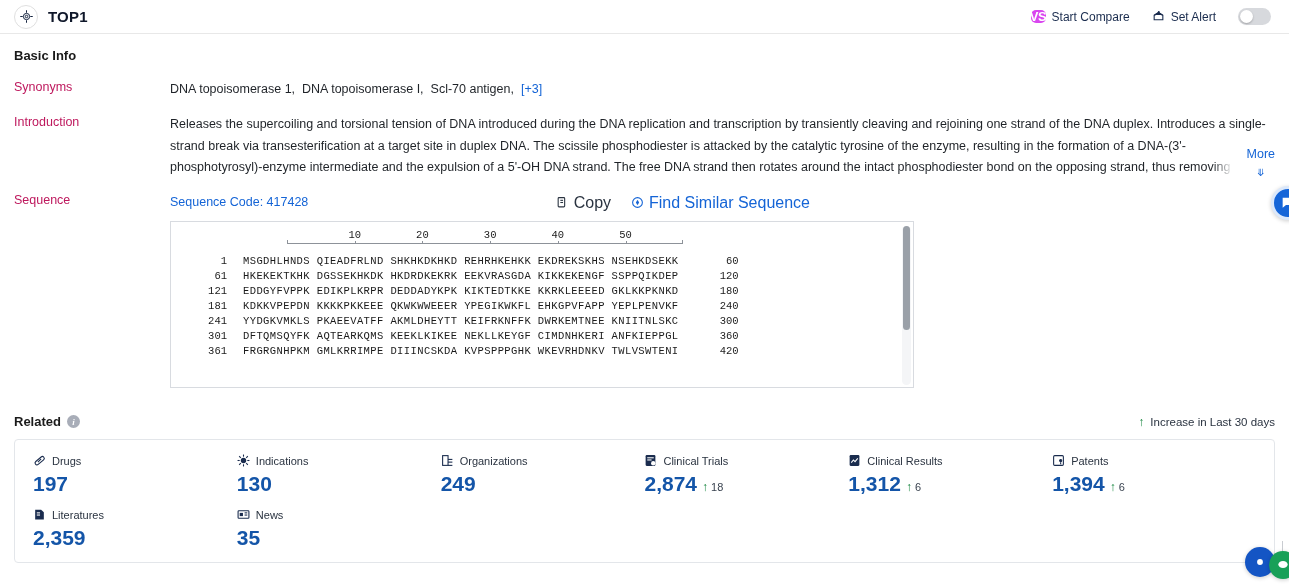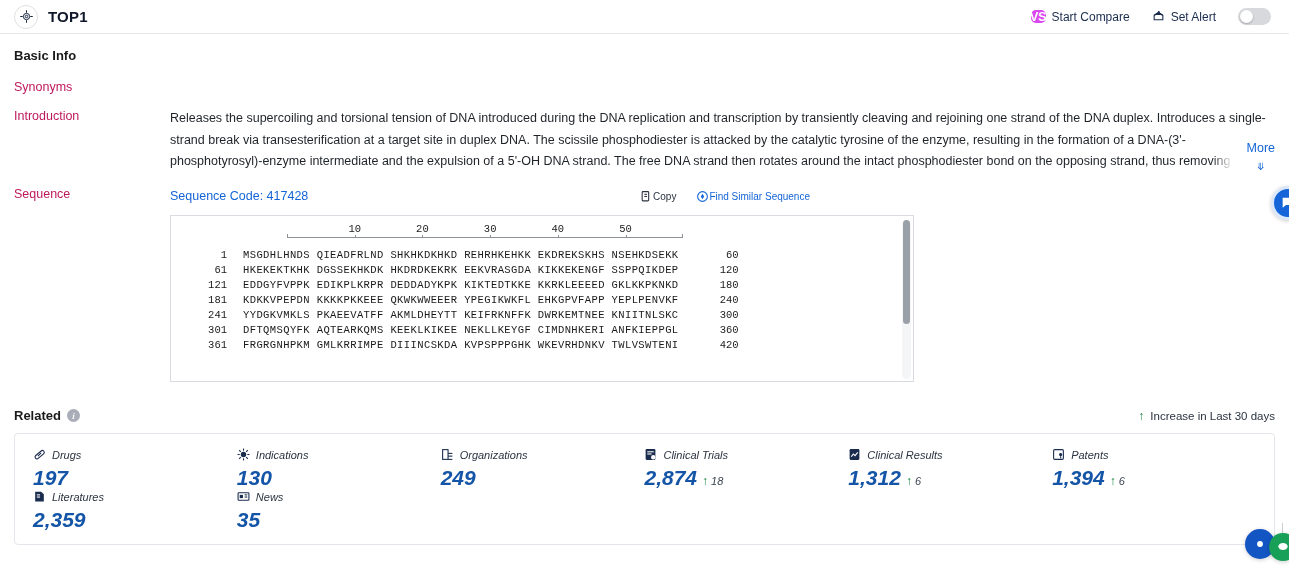--- a/index.html
+++ b/index.html
@@ -103,22 +103,22 @@
   .chev-dbl { font-size: 10px; line-height: 1; }
 
   
   .seq-head {
     display: flex; align-items: center;
     width: 640px;
   }
   .seq-code { font-size: 12.5px; color: #1464d6; cursor: pointer; }
   .seq-tools { margin-left: auto; display: flex; gap: 20px; align-items: center; }
   .seq-tool {
-    display: flex; align-items: center; 
-    font-size: 10px; cursor: pointer;
+    display: flex; align-items: center; gap: 5px;
+    font-size: 16px; cursor: pointer;
   }
   .seq-tool.copy { color: #2a3340; }
   .seq-tool.find { color: #1464d6; }
 
   .seq-box {
     margin-top: 8px;
     width: 744px; height: 167px;
     border: 1px solid #d8dbe0;
     background: #fff;
     position: relative;
@@ -189,21 +189,21 @@
   .related-card {
     margin-top: 10px;
     border: 1px solid #e3e6ea;
     border-radius: 4px;
     padding: 14px 18px 12px 18px;
     background: #fff;
   }
   .stat-grid {
     display: grid;
     grid-template-columns: repeat(6, 1fr);
-    font-style: italic;
+    row-gap: 12px;
   }
   .stat-label {
     display: flex; align-items: center; gap: 6px;
     font-size: 11px; color: #2a3340;
     margin-bottom: 5px;
   }
   .stat-value {
     font-size: 21px; font-weight: bold; color: #1455a8;
     display: flex; align-items: baseline; gap: 5px;
     cursor: pointer;
@@ -284,20 +284,26 @@
 </div>
 
 <div class="page">
 
   <div class="section-title">
     <span>Basic Info</span>
   </div>
 
   <div class="row">
     <div class="row-label">Synonyms</div>
+    <div class="row-value">
+      <span class="syn-item">DNA topoisomerase 1,</span>&nbsp;
+      <span class="syn-item">DNA topoisomerase I,</span>&nbsp;
+      <span class="syn-item">Scl-70 antigen,</span>&nbsp;
+      <span class="link-blue">[+3]</span>
+    </div>
   </div>
 
   <div class="row">
     <div class="row-label">Introduction</div>
     <div class="row-value">
       <div class="intro-wrap">
         <div class="intro-text">Releases the supercoiling and torsional tension of DNA introduced during the DNA replication and transcription by transiently cleaving and rejoining one strand of the DNA duplex. Introduces a single-strand break via transesterification at a target site in duplex DNA. The scissile phosphodiester is attacked by the catalytic tyrosine of the enzyme, resulting in the formation of a DNA-(3'-phosphotyrosyl)-enzyme intermediate and the expulsion of a 5'-OH DNA strand. The free DNA strand then rotates around the intact phosphodiester bond on the opposing strand, thus removing DNA supercoils. Finally, in the religation step, the DNA 5'-OH attacks the covalent intermediate.</div>
         <div class="more-fade">
           <span>More</span>
           <span class="chev-dbl">⤋</span>

